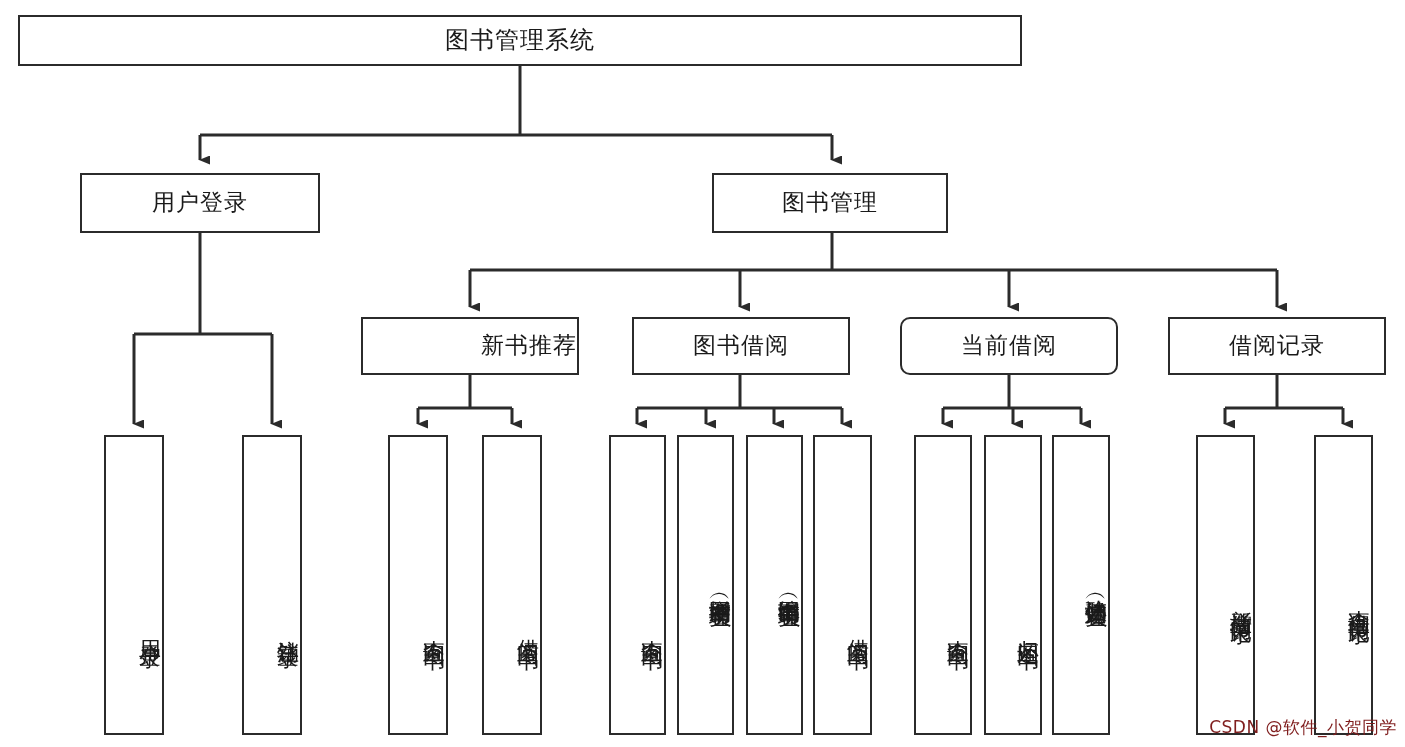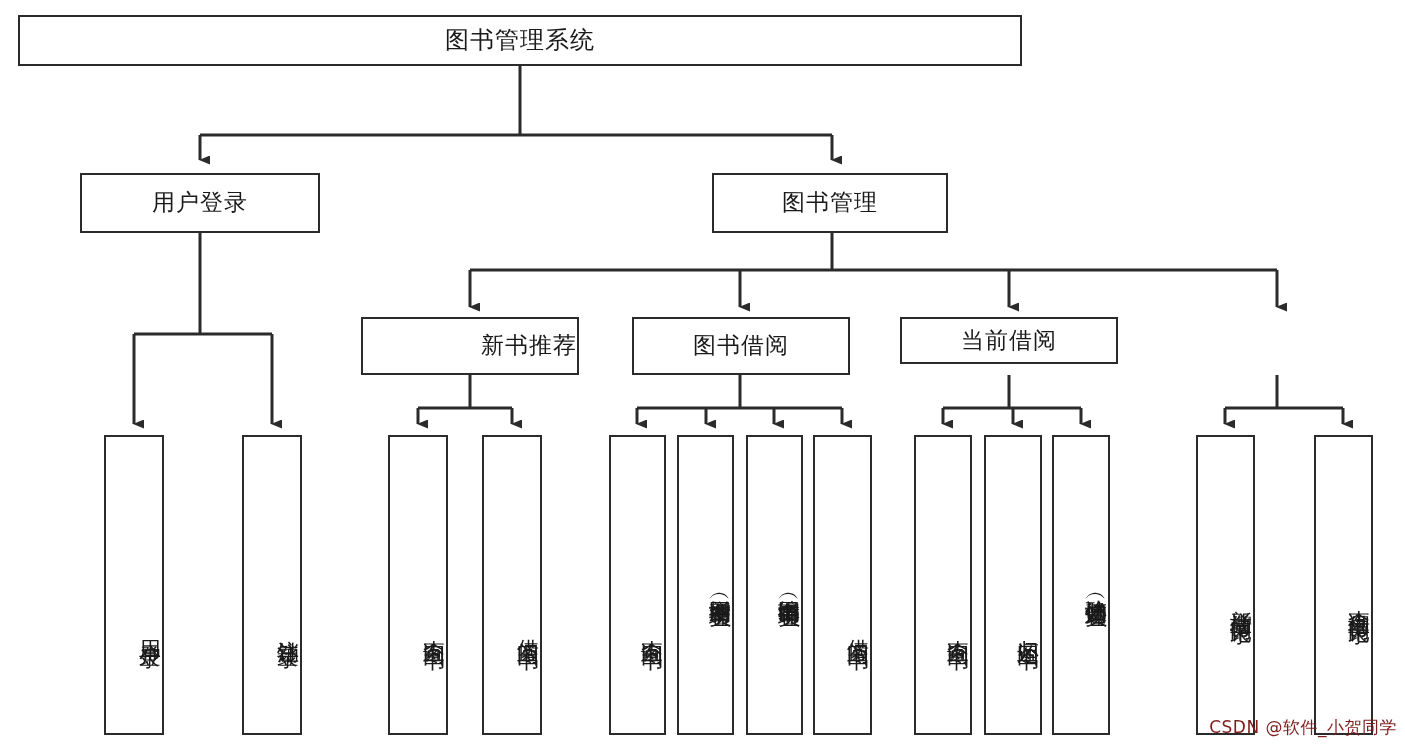--- a/index.html
+++ b/index.html
@@ -140,22 +140,25 @@
   <div class="node horiz" style="left:712px; top:173px; width:236px; height:60px;">
     <span>图书管理</span>
   </div>
 
   <div class="node horiz" style="left:361px; top:317px; width:218px; height:58px;justify-content:flex-end;">
     <span>新书推荐</span>
   </div>
   <div class="node horiz" style="left:632px; top:317px; width:218px; height:58px;">
     <span>图书借阅</span>
   </div>
-  <div class="node horiz" style="left:900px; top:317px; width:218px; height:47px;">
+  <div class="node horiz" style="left:900px; top:317px; width:218px; height:58px;border-radius:10px;">
     <span>当前借阅</span>
+  </div>
+  <div class="node horiz" style="left:1168px; top:317px; width:218px; height:58px;">
+    <span>借阅记录</span>
   </div>
 
   <div class="node vert" style="left:104px; top:435px; width:60px; height:300px; padding-top:86px;">
     <span>用户登录</span>
   </div>
   <div class="node vert" style="left:242px; top:435px; width:60px; height:300px; padding-top:86px;">
     <span>注销登录</span>
   </div>
 
   <div class="node vert" style="left:388px; top:435px; width:60px; height:300px; padding-top:86px;">

